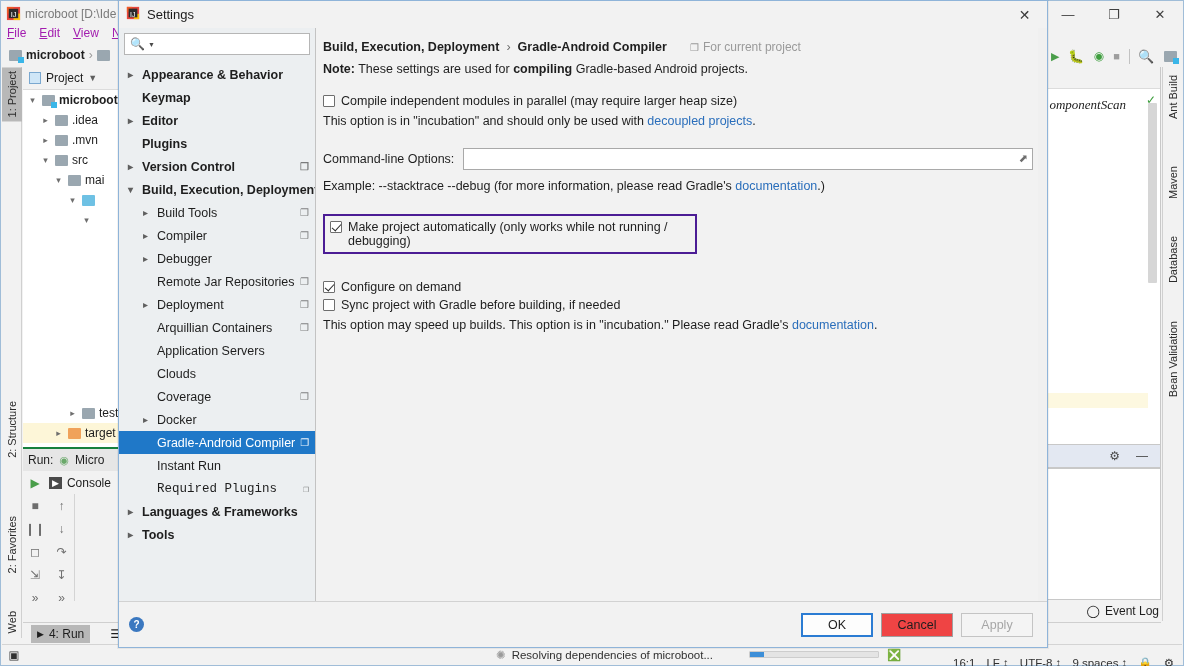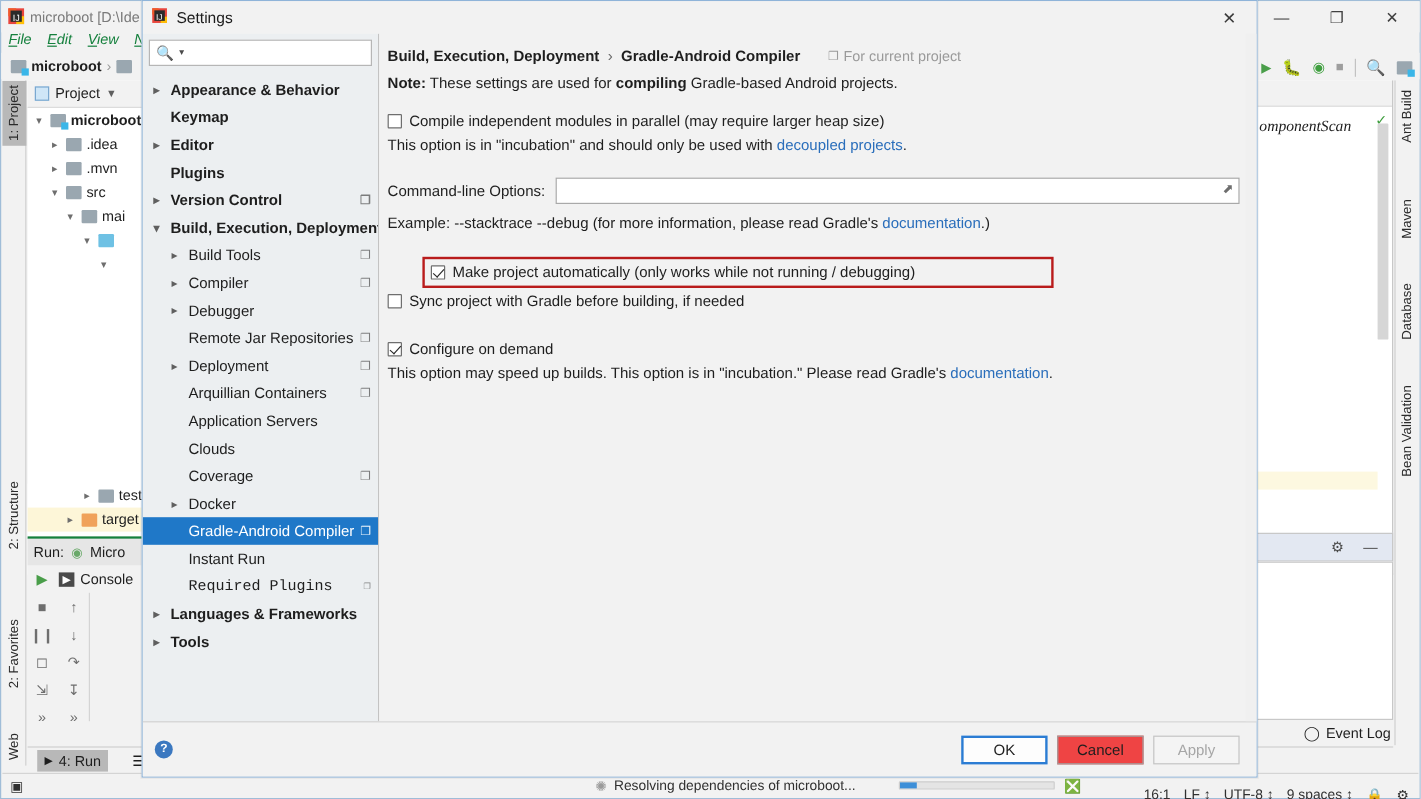--- a/index.html
+++ b/index.html
@@ -37,21 +37,21 @@
   }
   .win-btn {
     width: 46px; height: 26px; display: flex; align-items: center;
     justify-content: center; color: #404040; font-size: 13px;
   }
   .ide-menubar {
     position: absolute; top: 22px; left: 0; height: 20px;
     display: flex; align-items: center; padding-left: 6px; gap: 13px;
     font-size: 12px;
   }
-  .menu-item { color: #15803d; font-style: italic; }
+  .menu-item { color: #a21caf; }
   .menu-item u { text-decoration: underline; }
 
   .ide-navbar {
     position: absolute; top: 43px; left: 0; right: 0; height: 22px;
     background: #f2f2f2;
     display: flex; align-items: center; padding-left: 8px; gap: 4px;
   }
   .crumb { display: flex; align-items: center; gap: 4px; font-weight: bold; font-size: 12px; }
   .crumb-sep { color: #9a9a9a; font-weight: normal; }
 
@@ -284,22 +284,22 @@
     border: none; outline: none; width: 100%; background: transparent;
     font-family: "Liberation Sans", sans-serif; font-size: 12.5px;
   }
   .expand-ic {
     position: absolute; right: 4px; top: 4px; color: #6e6e6e;
     font-size: 11px; line-height: 1;
   }
   .example-line { font-size: 12.5px; margin-top: 9px; }
 
   .red-box {
-    border: 2px solid #b91c1c; margin-top: 21px;
-    padding: 4px 6px 4px 5px; width: 526px; margin-left: 29px;
+    border: 2px solid #4c1d95; margin-top: 21px;
+    padding: 4px 6px 4px 5px; width: 374px;
   }
   .after-red { margin-top: 4px; }
   .grp2 { margin-top: 26px; }
 
   .dlg-footer {
     height: 46px; background: #f2f2f2; border-top: 1px solid #d2d2d2;
     display: flex; align-items: center; padding: 0 14px 0 10px;
     flex: 0 0 auto;
   }
   .help-ic {
@@ -696,28 +696,28 @@
           <span>Example: --stacktrace --debug (for more information, please read Gradle's </span><a class="lnk" href="#">documentation</a><span>.)</span>
         </div>
 
         <div class="red-box">
           <div class="cb-row">
             <span class="cbx checked"></span>
             <span>Make project automatically (only works while not running / debugging)</span>
           </div>
         </div>
 
+        <div class="cb-row grp2">
+          <span class="cbx checked"></span>
+          <span>Configure on demand</span>
+        </div>
+
         <div class="cb-row after-red">
           <span class="cbx"></span>
           <span>Sync project with Gradle before building, if needed</span>
-        </div>
-
-        <div class="cb-row grp2">
-          <span class="cbx checked"></span>
-          <span>Configure on demand</span>
         </div>
         <div class="sub-line">
           <span>This option may speed up builds. This option is in "incubation." Please read Gradle's </span><a class="lnk" href="#">documentation</a><span>.</span>
         </div>
 
         <div class="scroll-track"></div>
       </div>
     </div>
 
     <div class="dlg-footer">

